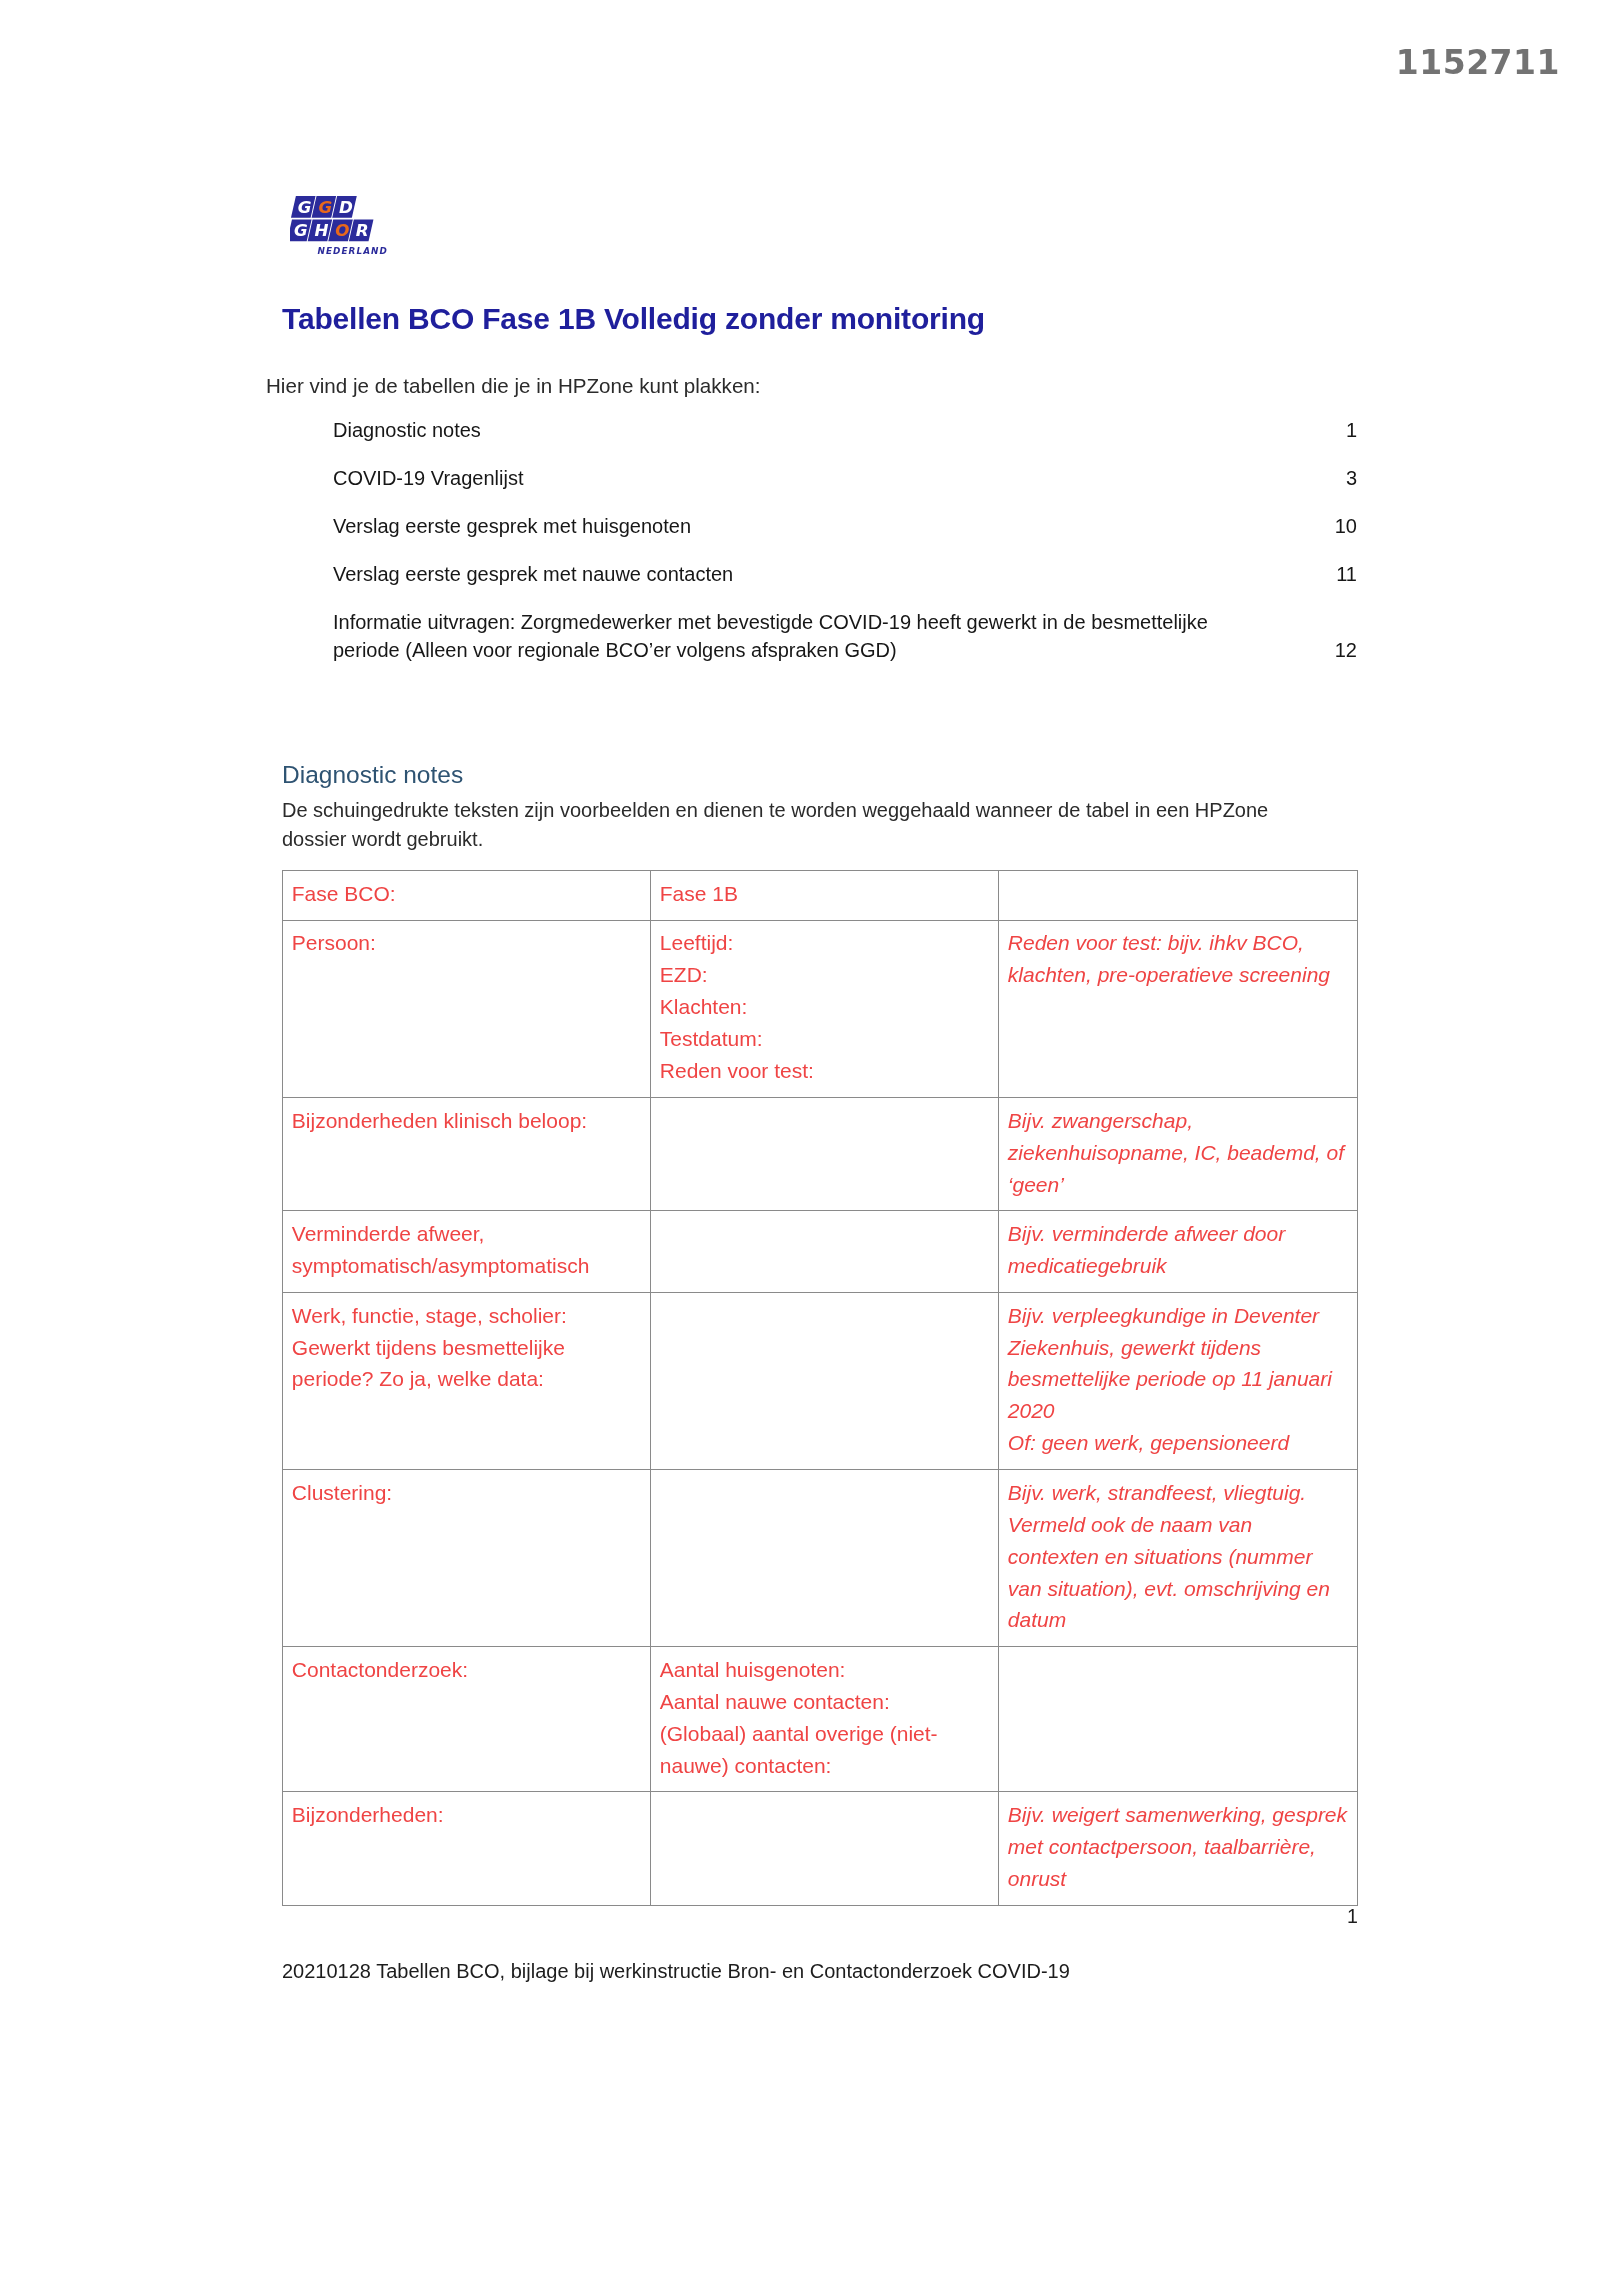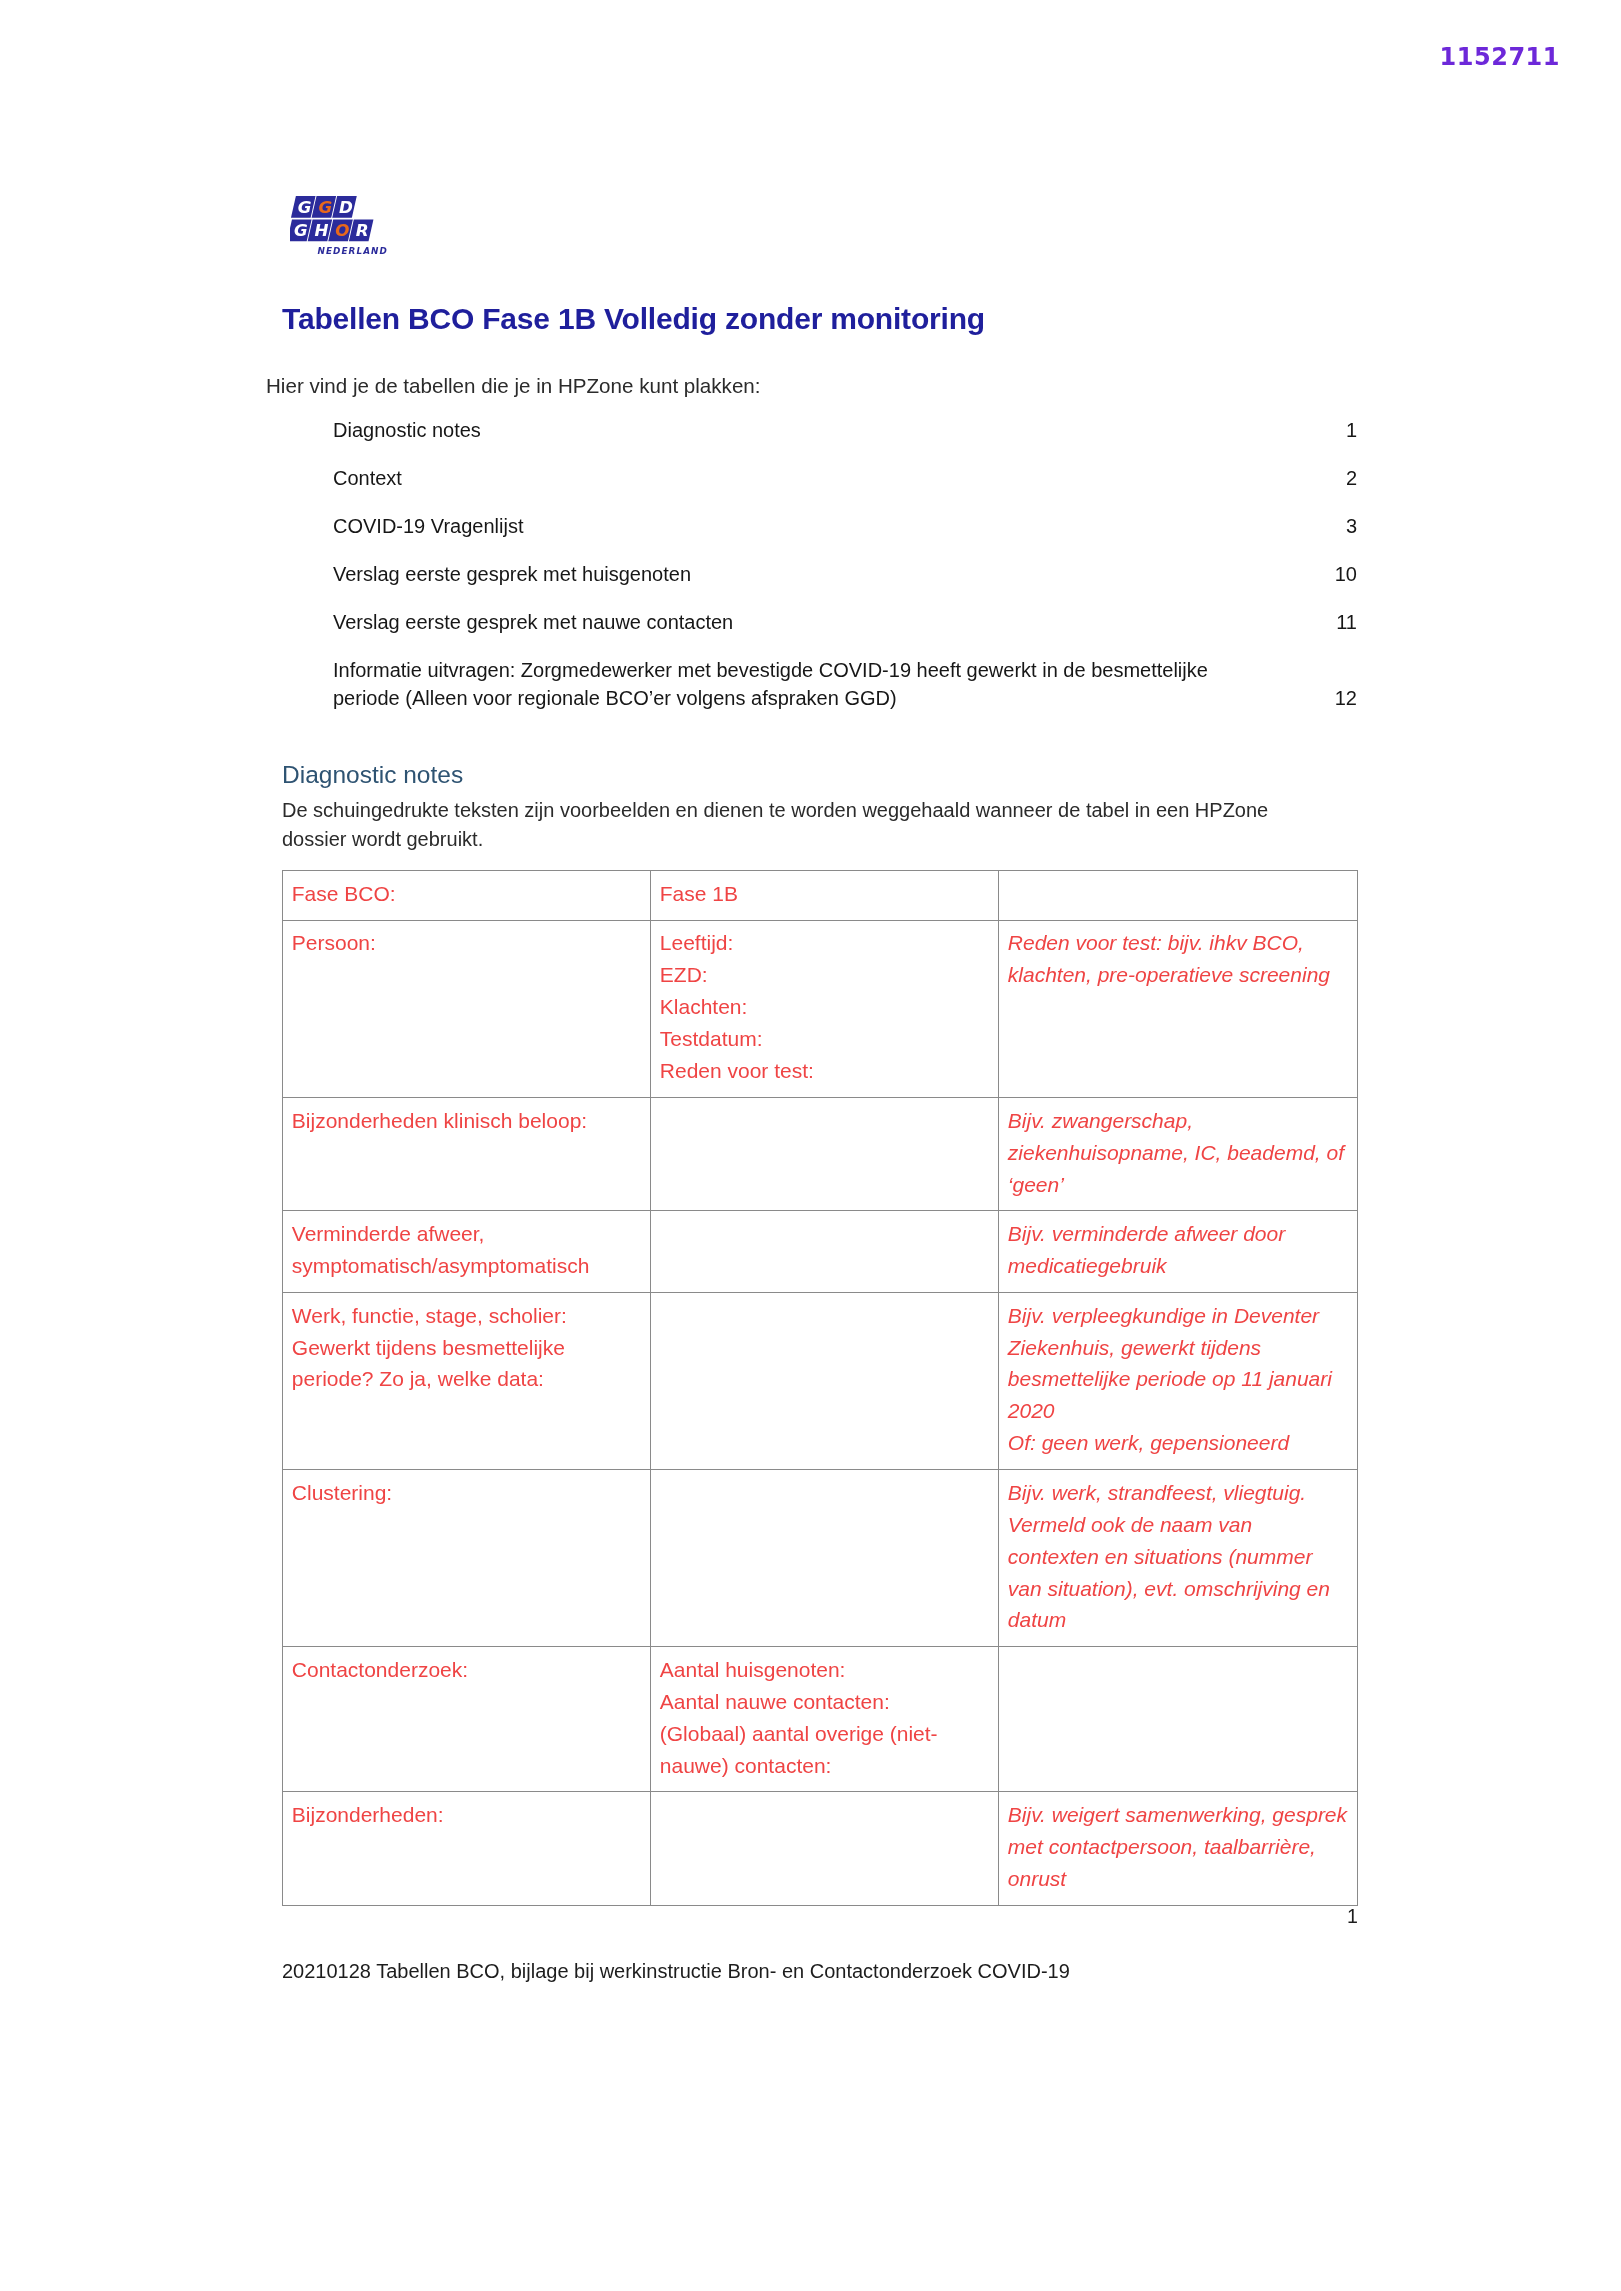--- a/index.html
+++ b/index.html
@@ -15,24 +15,24 @@
     color: #1a1a1a;
     overflow: hidden;
   }
 
   
   .doc-stamp {
     position: absolute;
     top: 43px;
     right: 61px;
     font-family: "DejaVu Sans", sans-serif;
-    font-size: 24px;
+    font-size: 33px;
     font-weight: bold;
     letter-spacing: 0.5px;
-    color: #6d28d9;
+    color: #737373;
   }
 
   
   .logo {
     position: absolute;
     left: 290px;
     top: 192px;
     width: 108px;
     height: 67px;
   }
@@ -178,24 +178,20 @@
 <h1 class="doc-title">Tabellen BCO Fase 1B Volledig zonder monitoring</h1>
 
 <p class="intro-line">Hier vind je de tabellen die je in HPZone kunt plakken:</p>
 
 <div class="toc">
   <div class="toc-row">
     <span class="toc-label">Diagnostic notes</span>
     <span class="toc-page">1</span>
   </div>
   <div class="toc-row">
-    <span class="toc-label">Context</span>
-    <span class="toc-page">2</span>
-  </div>
-  <div class="toc-row">
     <span class="toc-label">COVID-19 Vragenlijst</span>
     <span class="toc-page">3</span>
   </div>
   <div class="toc-row">
     <span class="toc-label">Verslag eerste gesprek met huisgenoten</span>
     <span class="toc-page">10</span>
   </div>
   <div class="toc-row">
     <span class="toc-label">Verslag eerste gesprek met nauwe contacten</span>
     <span class="toc-page">11</span>

